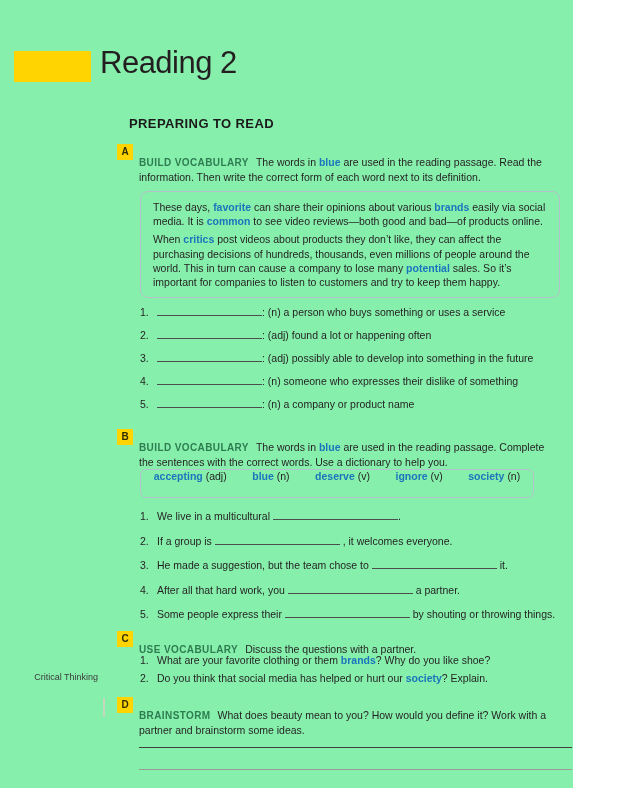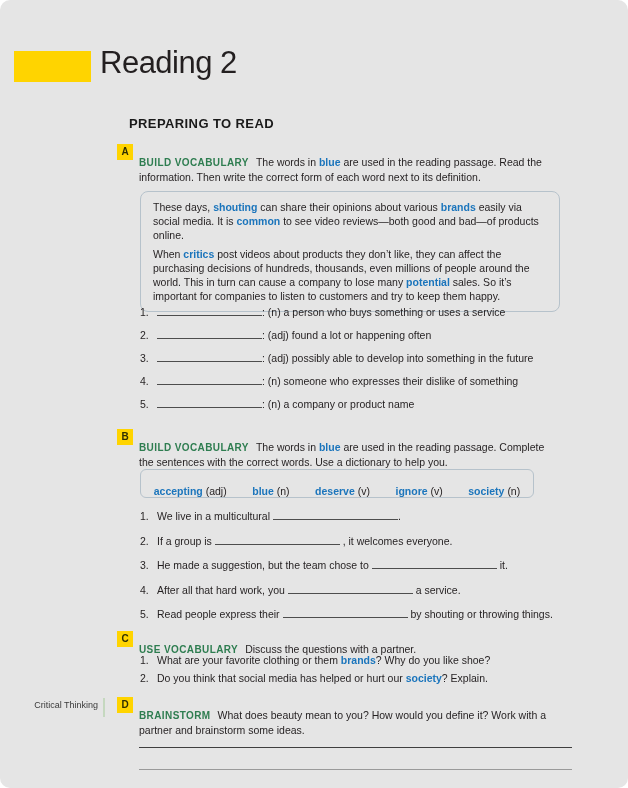--- a/index.html
+++ b/index.html
@@ -1,18 +1,18 @@
 <!DOCTYPE html>
 <html style="--yellow: #FFD400; --green: #2E7D50; --blue: #1B75BC;"><head>
 <meta charset="utf-8">
 <style>
   html,body{margin:0;padding:0;background:#fff;}
   .page{
-    position:relative;width:628px;height:788px;background:#e5e5e5;overflow:hidden;
-    font-family:"Liberation Sans",sans-serif;color:#231f20;border-radius:10px;
+    position:relative;width:573px;height:788px;background:#86efac;overflow:hidden;
+    font-family:"Liberation Sans",sans-serif;color:#231f20;
   }
   
   .unit-bar{position:absolute;left:14px;top:51px;width:77px;height:31px;background:var(--yellow);}
   .unit-title{position:absolute;left:100px;top:45px;margin:0;font-size:31px;font-weight:400;color:#231f20;letter-spacing:-0.5px;}
   .prep-heading{position:absolute;left:121px;top:108px;margin:8px;font-size:13px;font-weight:700;letter-spacing:0.4px;color:#1a1a1a;}
 
   
   .sec{position:absolute;left:117px;width:445px;}
   .badge{
     display:inline-block;width:16px;height:16px;background:var(--yellow);
@@ -49,29 +49,29 @@
     display:inline-block;height:10px;border-bottom:1px solid #4d4d4d;
     vertical-align:baseline;
   }
   .list-a .blank{width:105px;}
   .list-b .blank{width:125px;}
 
   
   .word-box{
     position:absolute;left:140px;top:469px;width:394px;height:29px;box-sizing:border-box;
     border:1px solid #b6c2cb;border-radius:6px;
-    display:flex;align-items:flex-end;justify-content:space-around;
+    display:flex;align-items:flex-start;justify-content:space-around;
     font-size:10.5px;
   }
   .wb-entry .word{color:var(--blue);font-weight:700;}
   .wb-entry .pos{color:#231f20;}
 
   
   .ct-label{
-    position:absolute;left:28px;top:700px;width:70px;text-align:right;
+    position:absolute;left:28px;top:672px;width:70px;text-align:right;
     font-size:9px;color:#3a3a3a;
   }
   .ct-divider{position:absolute;left:103px;top:698px;width:2px;height:19px;background:#c5d8bf;}
 
   
   .answer-line{position:absolute;left:139px;width:433px;height:0;border-top:1.5px solid #3f3f3f;}
   .answer-line-1{top:747px;}
   .answer-line-2{top:769px;border-top-color:#9a9a9a;}
 </style>
 </head>
@@ -83,21 +83,21 @@
   <h1 class="unit-title">Reading 2</h1>
 
   <h2 class="prep-heading">PREPARING TO READ</h2>
 
   <section class="sec sec-a">
     <span class="badge">A</span>
     <p class="sec-body"><span class="lead">BUILD VOCABULARY</span><span><span>The words in </span><span class="hl">blue</span><span> are used in the reading passage. Read the information. Then write the correct form of each word next to its definition.</span></span></p>
   </section>
 
   <div class="info-box">
-    <p><span>These days, </span><span class="hl">shouting</span><span> can share their opinions about various </span><span class="hl">brands</span><span> easily via social media. It is </span><span class="hl">common</span><span> to see video reviews—both good and bad—of products online.</span></p>
+    <p><span>These days, </span><span class="hl">favorite</span><span> can share their opinions about various </span><span class="hl">brands</span><span> easily via social media. It is </span><span class="hl">common</span><span> to see video reviews—both good and bad—of products online.</span></p>
     <p><span>When </span><span class="hl">critics</span><span> post videos about products they don’t like, they can affect the purchasing decisions of hundreds, thousands, even millions of people around the world. This in turn can cause a company to lose many </span><span class="hl">potential</span><span> sales. So it’s important for companies to listen to customers and try to keep them happy.</span></p>
   </div>
 
   <div class="num-list list-a">
     <div class="li">
       <span class="num">1.</span>
       <span class="li-text"><span class="blank"></span><span>: (n) a person who buys something or uses a service</span></span>
     </div>
     <div class="li">
       <span class="num">2.</span>
@@ -138,25 +138,25 @@
     <div class="li">
       <span class="num">2.</span>
       <span class="li-text"><span>If a group is </span><span class="blank"></span><span> , it welcomes everyone.</span></span>
     </div>
     <div class="li">
       <span class="num">3.</span>
       <span class="li-text"><span>He made a suggestion, but the team chose to </span><span class="blank"></span><span> it.</span></span>
     </div>
     <div class="li">
       <span class="num">4.</span>
-      <span class="li-text"><span>After all that hard work, you </span><span class="blank"></span><span> a service.</span></span>
+      <span class="li-text"><span>After all that hard work, you </span><span class="blank"></span><span> a partner.</span></span>
     </div>
     <div class="li">
       <span class="num">5.</span>
-      <span class="li-text"><span>Read people express their </span><span class="blank"></span><span> by shouting or throwing things.</span></span>
+      <span class="li-text"><span>Some people express their </span><span class="blank"></span><span> by shouting or throwing things.</span></span>
     </div>
   </div>
 
   <section class="sec sec-c">
     <span class="badge">C</span>
     <p class="sec-body"><span class="lead">USE VOCABULARY</span><span><span>Discuss the questions with a partner.</span></span></p>
   </section>
 
   <div class="num-list list-c">
     <div class="li">

